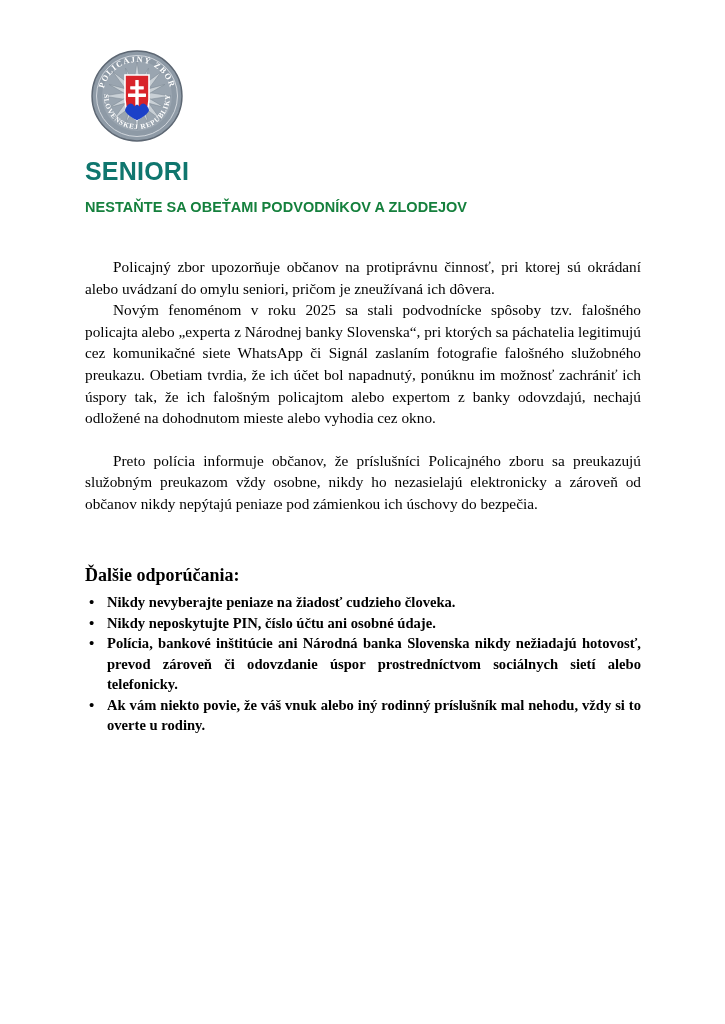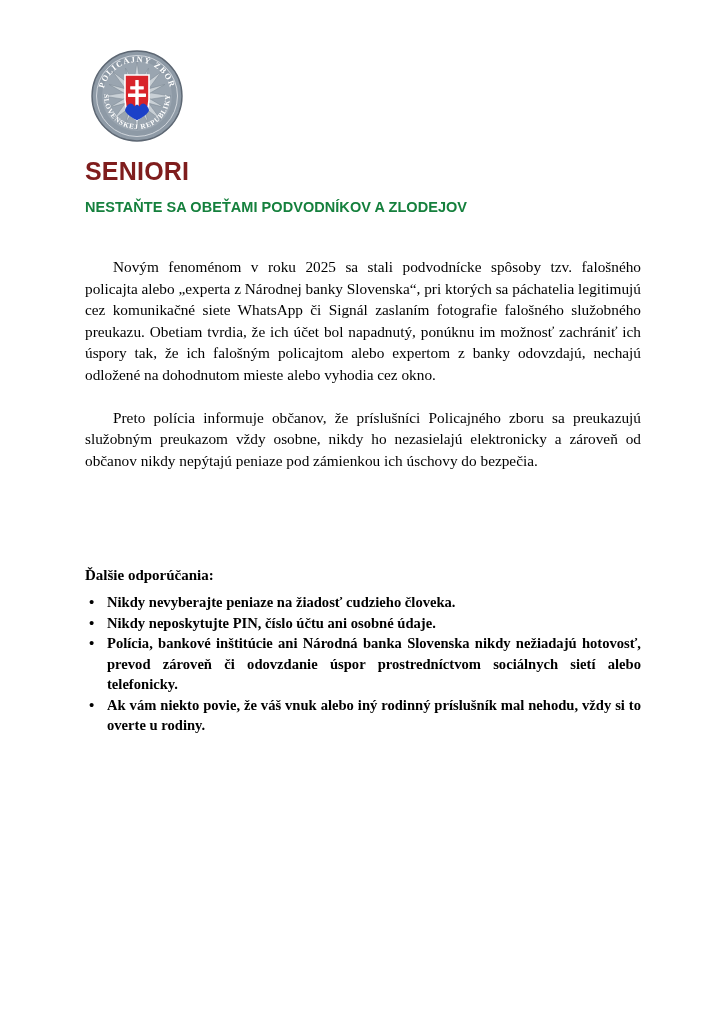--- a/index.html
+++ b/index.html
@@ -47,21 +47,21 @@
   }
 
   
   .title-main {
     position: absolute;
     left: 85px;
     top: 157px;
     font-family: "Liberation Sans", "DejaVu Sans", sans-serif;
     font-weight: bold;
     font-size: 25px;
-    color: #7f1d1d;
+    color: #0f766e;
     letter-spacing: 0.2px;
   }
   .title-sub {
     position: absolute;
     left: 85px;
     top: 199px;
     font-family: "Liberation Sans", "DejaVu Sans", sans-serif;
     font-weight: bold;
     font-size: 14.5px;
     color: #15803d;
@@ -85,21 +85,21 @@
     hyphens: none;
   }
   .para + .para { margin-top: 0px; }
   .para.gap { margin-top: 21px; }
 
   
   .rec-heading {
     position: absolute;
     left: 85px;
     top: 565px;
-    font-size: 15px;
+    font-size: 18px;
     font-weight: bold;
     line-height: 20px;
   }
   .rec-list {
     position: absolute;
     left: 85px;
     top: 592px;
     width: 556px;
     margin: 0;
     padding: 0;
@@ -191,20 +191,21 @@
       </svg>
     </div>
 
   </div>
 
   <div class="title-main">SENIORI</div>
 
   <div class="title-sub">NESTAŇTE SA OBEŤAMI PODVODNÍKOV A ZLODEJOV</div>
 
   <div class="body-block">
+    <p class="para">Policajný zbor upozorňuje občanov na protiprávnu činnosť, pri ktorej sú okrádaní alebo uvádzaní do omylu seniori, pričom je zneužívaná ich dôvera.</p>
     <p class="para">Novým fenoménom v roku 2025 sa stali podvodnícke spôsoby tzv. falošného policajta alebo „experta z Národnej banky Slovenska“, pri ktorých sa páchatelia legitimujú cez komunikačné siete WhatsApp či Signál zaslaním fotografie falošného služobného preukazu. Obetiam tvrdia, že ich účet bol napadnutý, ponúknu im možnosť zachrániť ich úspory tak, že ich falošným policajtom alebo expertom z banky odovzdajú, nechajú odložené na dohodnutom mieste alebo vyhodia cez okno.</p>
     <p class="para gap">Preto polícia informuje občanov, že príslušníci Policajného zboru sa preukazujú služobným preukazom vždy osobne, nikdy ho nezasielajú elektronicky a zároveň od občanov nikdy nepýtajú peniaze pod zámienkou ich úschovy do bezpečia.</p>
   </div>
 
   <div class="rec-heading">Ďalšie odporúčania:</div>
 
   <ul class="rec-list">
     <li>
       <span class="bullet">•</span>
       <span class="li-text">Nikdy nevyberajte peniaze na žiadosť cudzieho človeka.</span>

